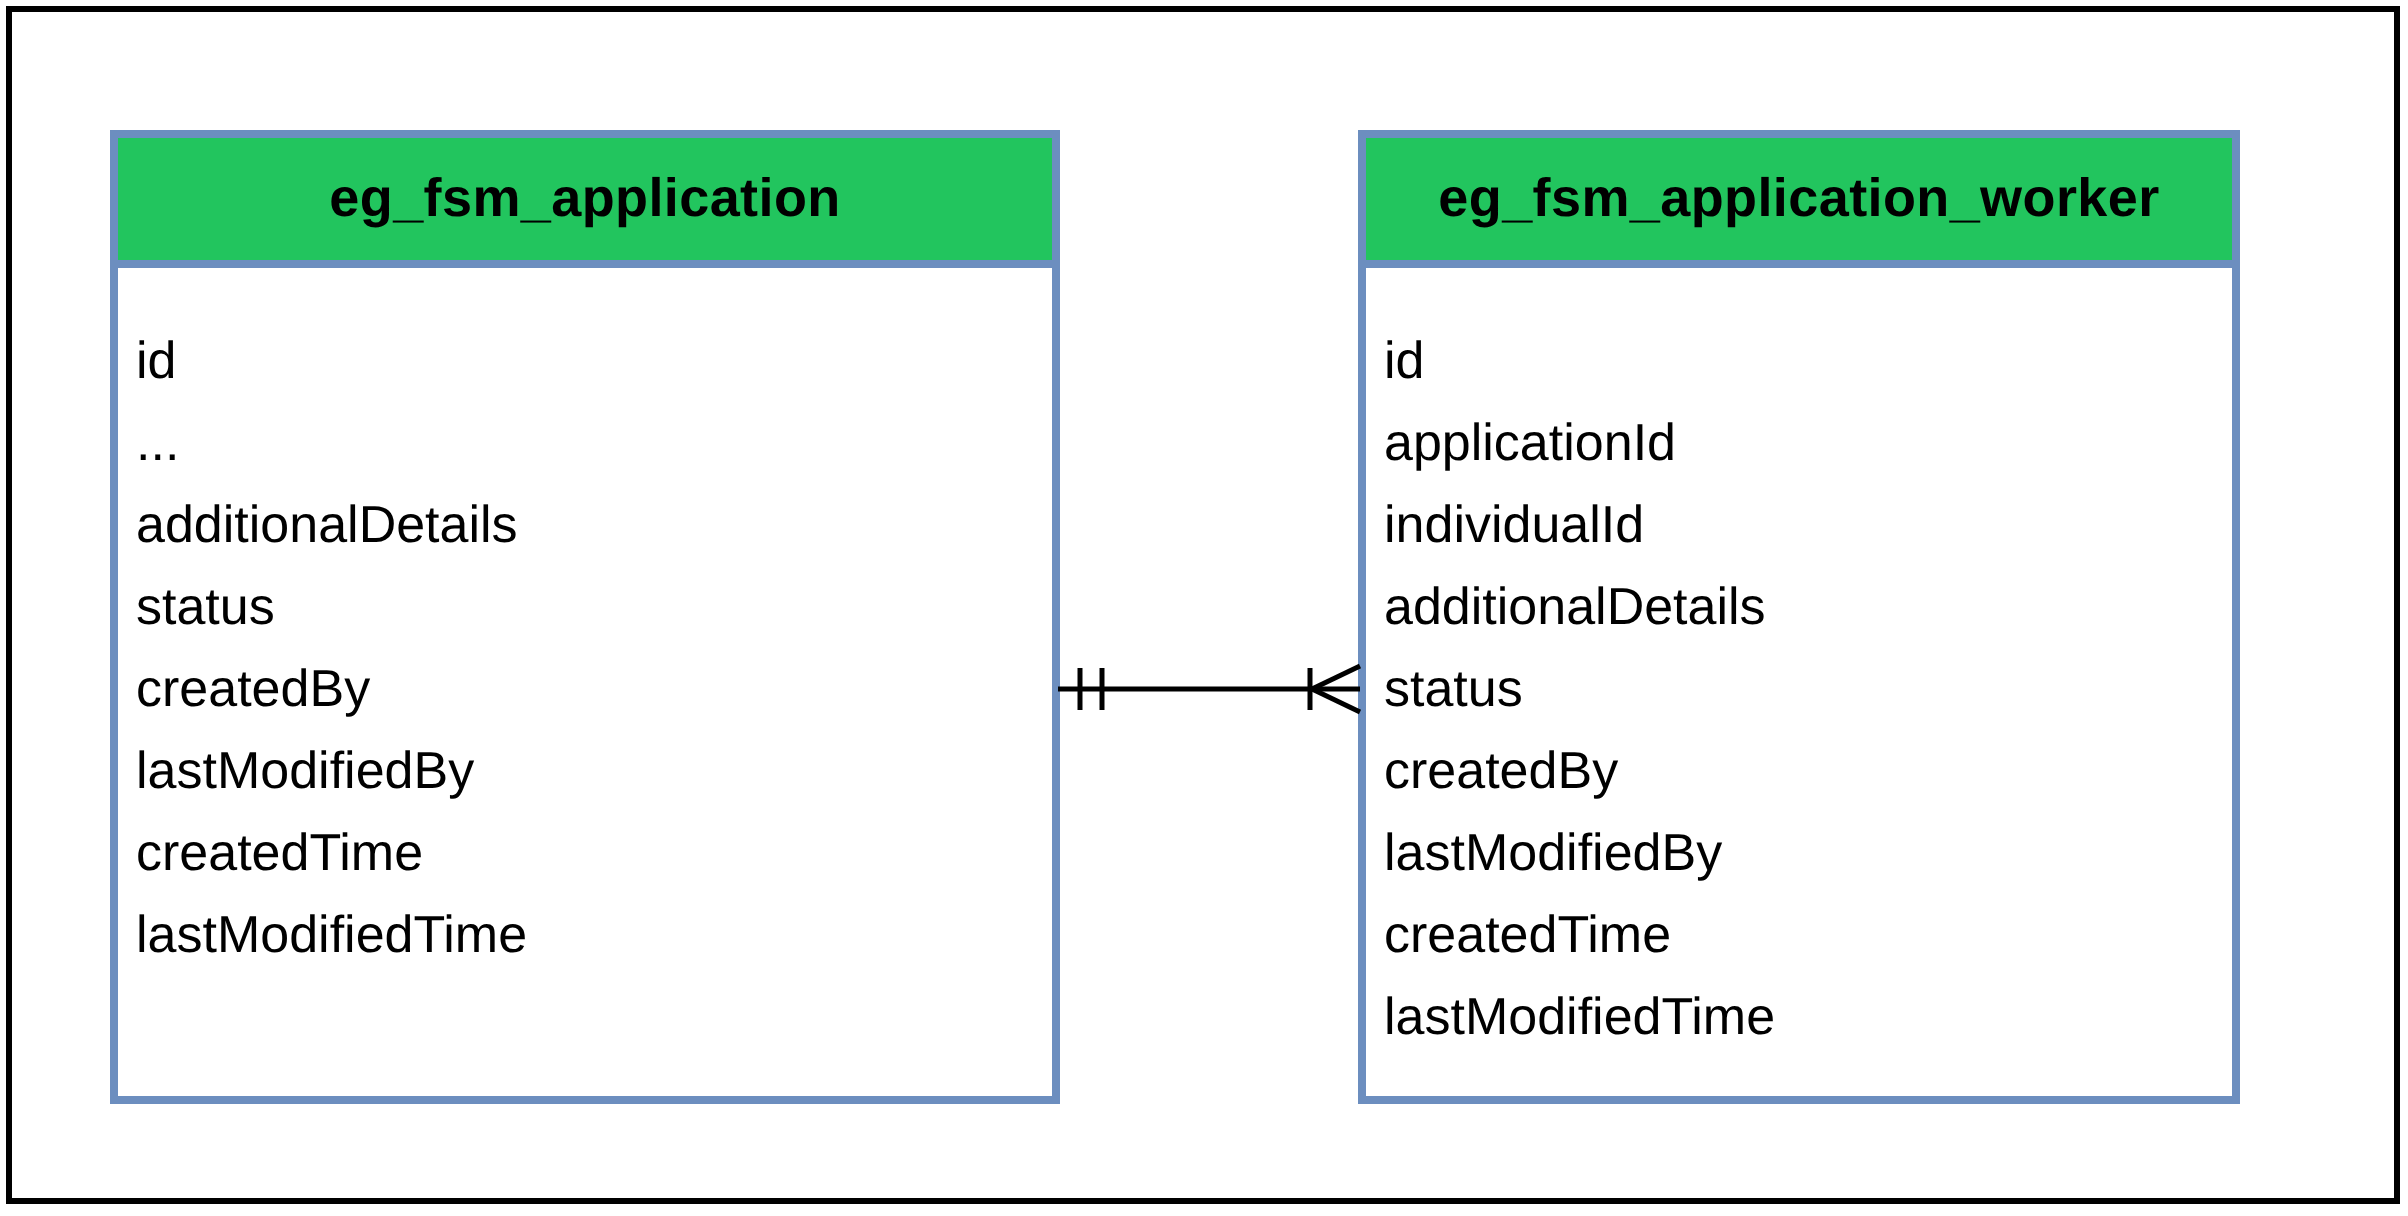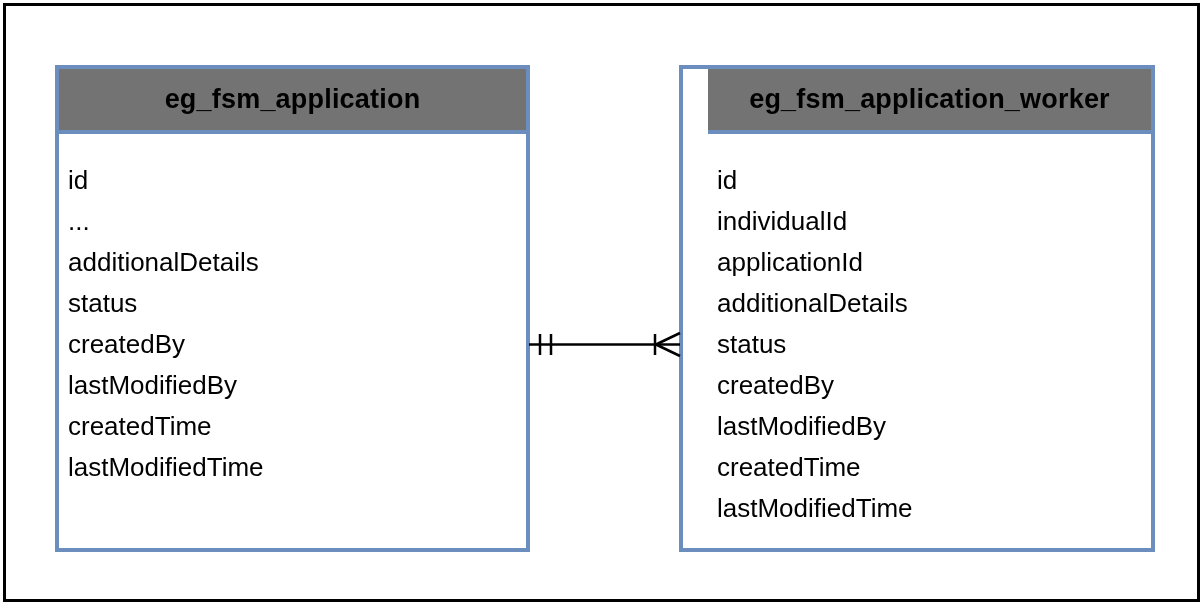--- a/index.html
+++ b/index.html
@@ -21,25 +21,25 @@
   }
   .entity-table {
     position: absolute;
     top: 65px;
     height: 487px;
     border: 4px solid #6c8ebf;
     background: #ffffff;
     box-sizing: border-box;
   }
   .table-left  { left: 55px;  width: 475px; }
-  .table-right { left: 679px; width: 476px; padding-left: 25px; }
+  .table-right { left: 679px; width: 441px; }
   .table-header {
     height: 65px;
     box-sizing: border-box;
-    background: #737373;
+    background: #22c55e;
     border-bottom: 4px solid #6c8ebf;
     display: flex;
     align-items: center;
     justify-content: center;
   }
   .table-title {
     font-size: 27px;
     font-weight: bold;
     letter-spacing: 0.2px;
     white-space: nowrap;
@@ -89,22 +89,22 @@
       <div class="field-row">lastModifiedTime</div>
     </div>
   </div>
 
   <div class="entity-table table-right">
     <div class="table-header">
       <span class="table-title">eg_fsm_application_worker</span>
     </div>
     <div class="table-body">
       <div class="field-row">id</div>
+      <div class="field-row">applicationId</div>
       <div class="field-row">individualId</div>
-      <div class="field-row">applicationId</div>
       <div class="field-row">additionalDetails</div>
       <div class="field-row">status</div>
       <div class="field-row">createdBy</div>
       <div class="field-row">lastModifiedBy</div>
       <div class="field-row">createdTime</div>
       <div class="field-row">lastModifiedTime</div>
     </div>
   </div>
 
   <svg class="connector-overlay" viewBox="0 0 1204 608" xmlns="http://www.w3.org/2000/svg">

